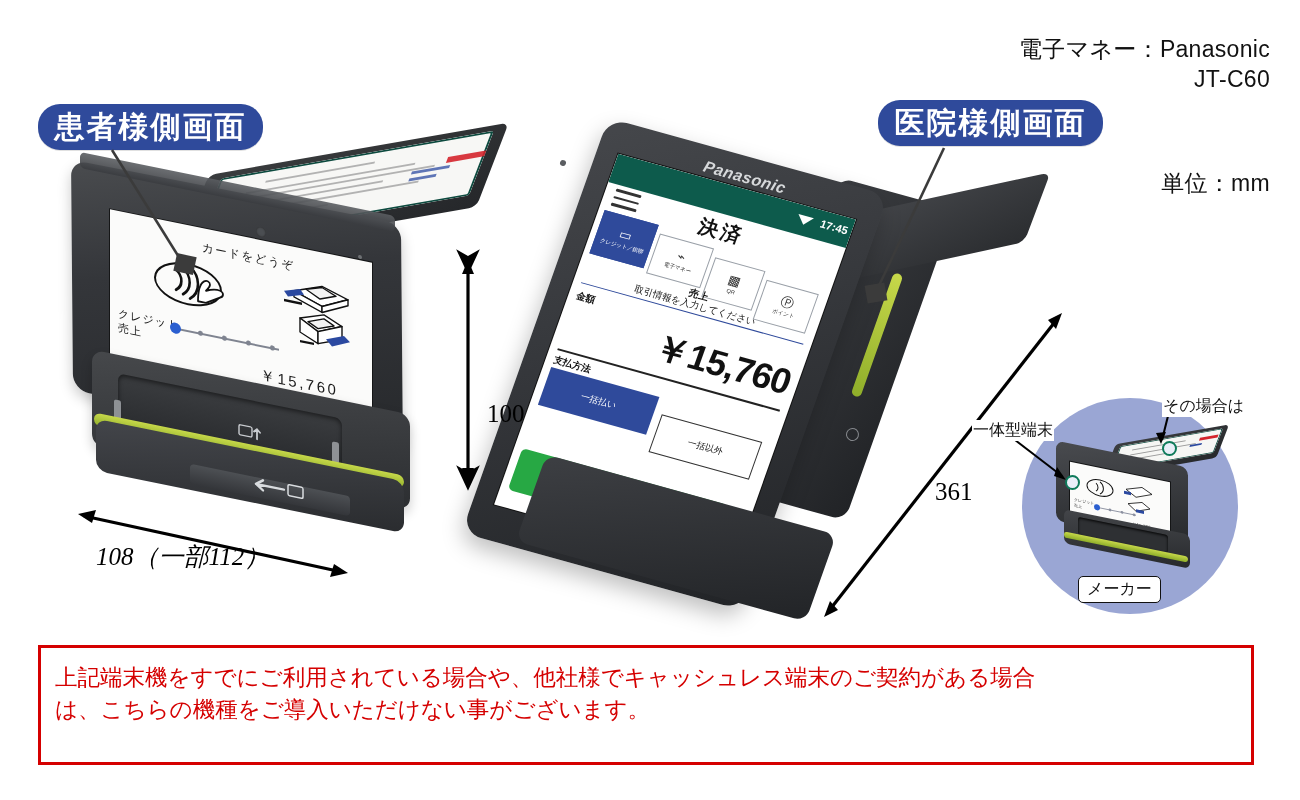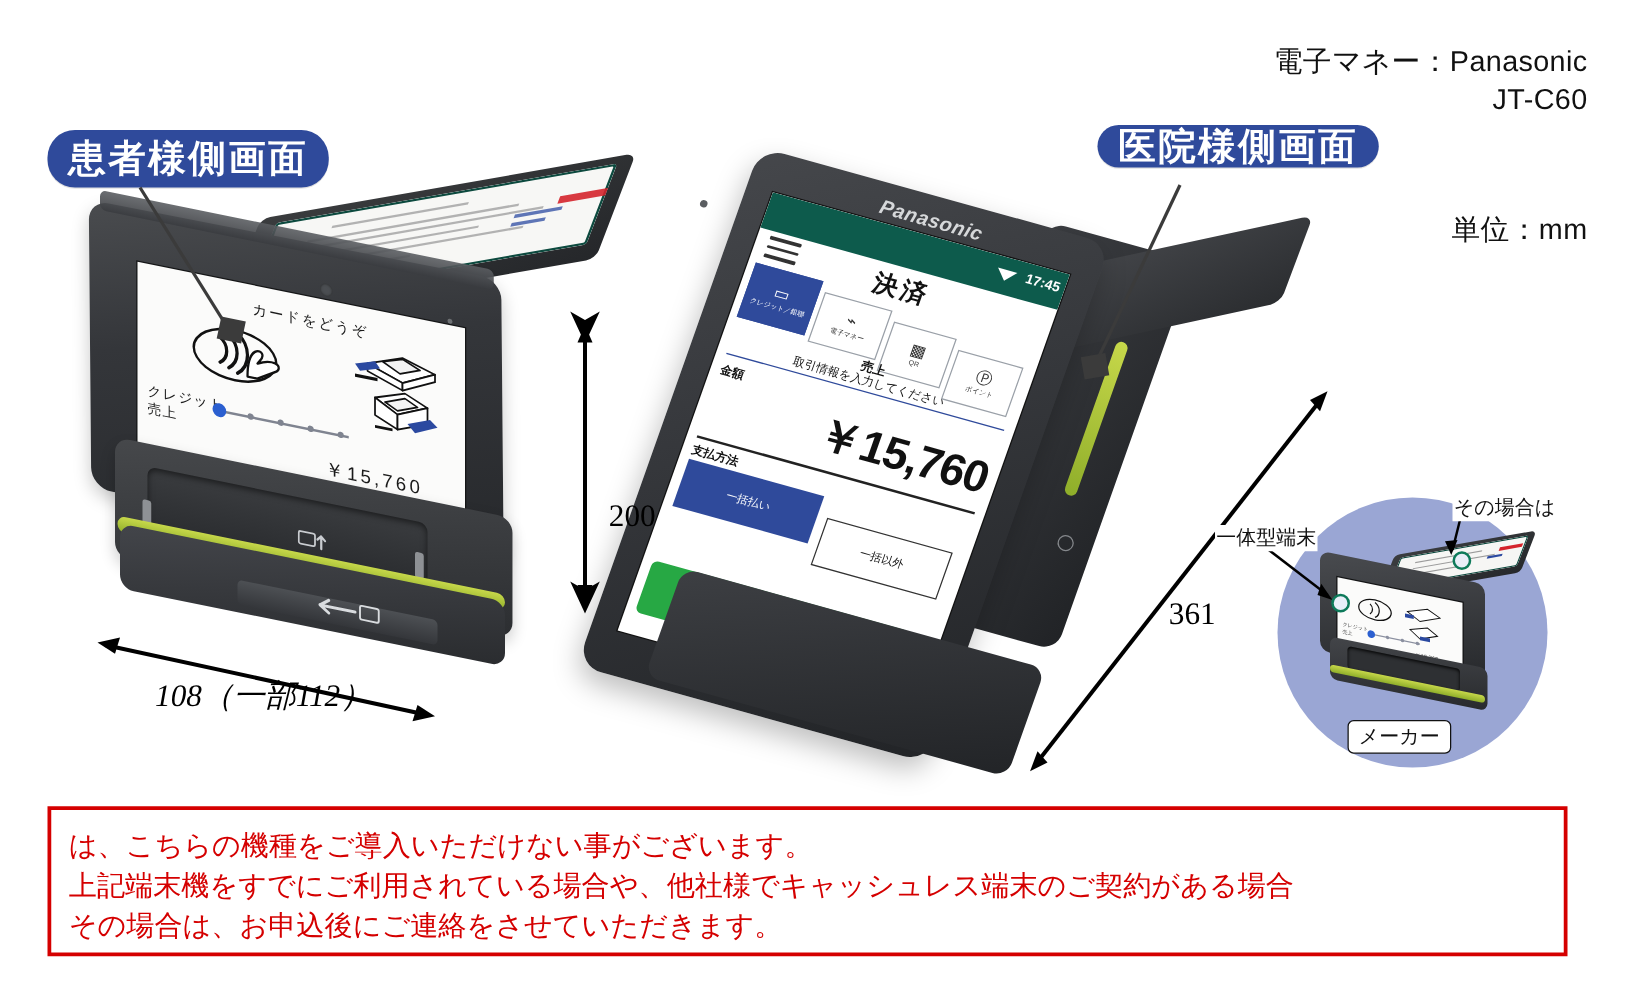--- a/index.html
+++ b/index.html
@@ -28,27 +28,27 @@
   }
 
   
   .badge{
     position:absolute;background:#2f4a9b;border-radius:22px;
     color:#fff;font-weight:bold;letter-spacing:2px;
     display:flex;align-items:center;justify-content:center;
     box-shadow:0 1px 0 rgba(0,0,0,.12);
   }
   #badge-patient{left:38px;top:104px;width:225px;height:46px;font-size:30px;}
-  #badge-clinic{left:878px;top:100px;width:225px;height:34px;font-size:30px;}
+  #badge-clinic{left:878px;top:100px;width:225px;height:46px;font-size:30px;}
 
   
   .dim{position:absolute;font-family:"Liberation Serif","DejaVu Serif",serif;color:#000;}
   #dim-100{left:487px;top:400px;font-size:25px;}
   #dim-266{left:935px;top:478px;font-size:25px;}
-  #dim-108{left:96px;top:540px;font-size:25px;font-style:italic;white-space:nowrap;margin-left:28px;}
+  #dim-108{left:96px;top:540px;font-size:25px;font-style:italic;white-space:nowrap;}
 
   
   .warnbox{
     position:absolute;left:38px;top:645px;width:1216px;height:120px;
     border:3px solid #d50000;box-sizing:border-box;background:#fff;
   }
   .warnbox .inner{
     padding:14px 12px 0 14px;color:#d50000;font-size:22.5px;line-height:1.42;
     letter-spacing:0px;font-family:"DejaVu Sans","Liberation Sans",sans-serif;
   }
@@ -474,21 +474,21 @@
 
     <line x1="84" y1="516" x2="342" y2="572" stroke="#000" stroke-width="3.2"></line>
     <path d="M78 514 L96 510 L92 523 Z" fill="#000"></path>
     <path d="M348 573 L330 577 L334 564 Z" fill="#000"></path>
 
     <line x1="1058" y1="318" x2="828" y2="612" stroke="#000" stroke-width="3.2"></line>
     <path d="M1062 313 L1048 320 L1056 329 Z" fill="#000"></path>
     <path d="M824 617 L838 610 L830 601 Z" fill="#000"></path>
   </svg>
 
-  <div class="dim nosel" id="dim-100">200</div>
+  <div class="dim nosel" id="dim-100">100</div>
   <div class="dim nosel" id="dim-266">361</div>
   <div class="dim nosel" id="dim-108">108（一部112）</div>
 
   <div id="inset">
     <div id="inset-circle"></div>
 
     <div id="mini">
       <div id="mini-lid"></div>
       <div id="mini-lidscr">
         <div class="abs" style="left:14%;top:22%;width:52%;height:1.4px;background:#9b9b9b;"></div>
@@ -532,19 +532,18 @@
     <div class="ring" id="ring-patient"></div>
     <div class="ring" id="ring-clinic"></div>
 
     <div class="lbl nosel" id="inset-lbl-patient">一体型端末</div>
     <div class="lbl nosel" id="inset-lbl-clinic">その場合は</div>
     <div class="nosel" id="inset-lbl-unit">メーカー</div>
   </div>
 
   <div class="warnbox">
     <div class="inner nosel">
+      <div>上記端末機をすでにご利用されている場合や、他社様でキャッシュレス端末のご契約がある場合</div>
       <div>は、こちらの機種をご導入いただけない事がございます。</div>
-      <div>上記端末機をすでにご利用されている場合や、他社様でキャッシュレス端末のご契約がある場合</div>
-      <div>その場合は、お申込後にご連絡をさせていただきます。</div>
     </div>
   </div>
 
 </div>
 
 </body></html>

